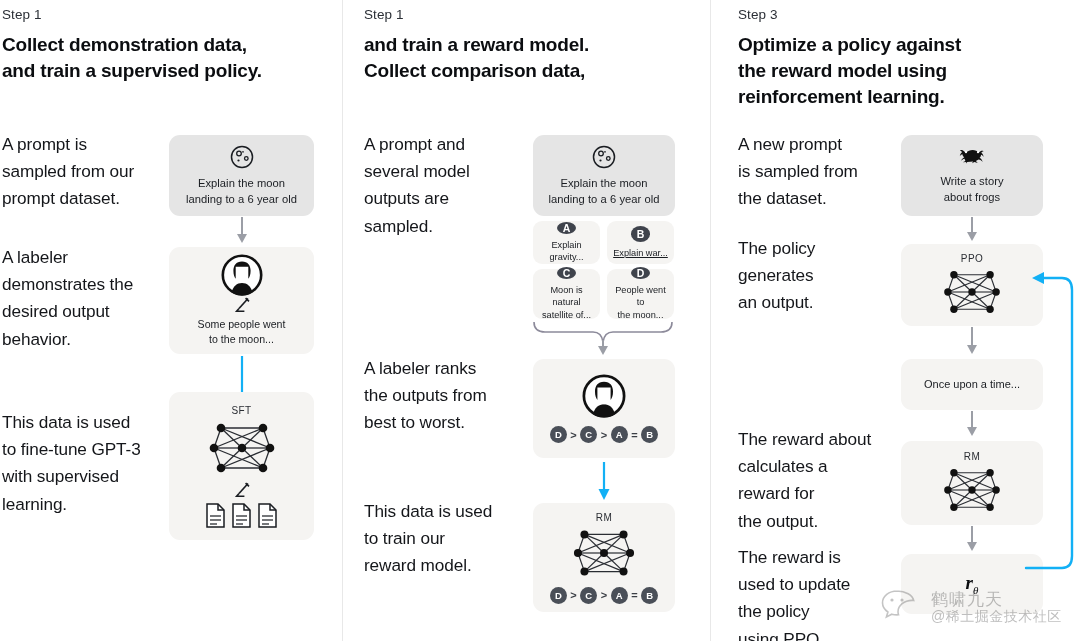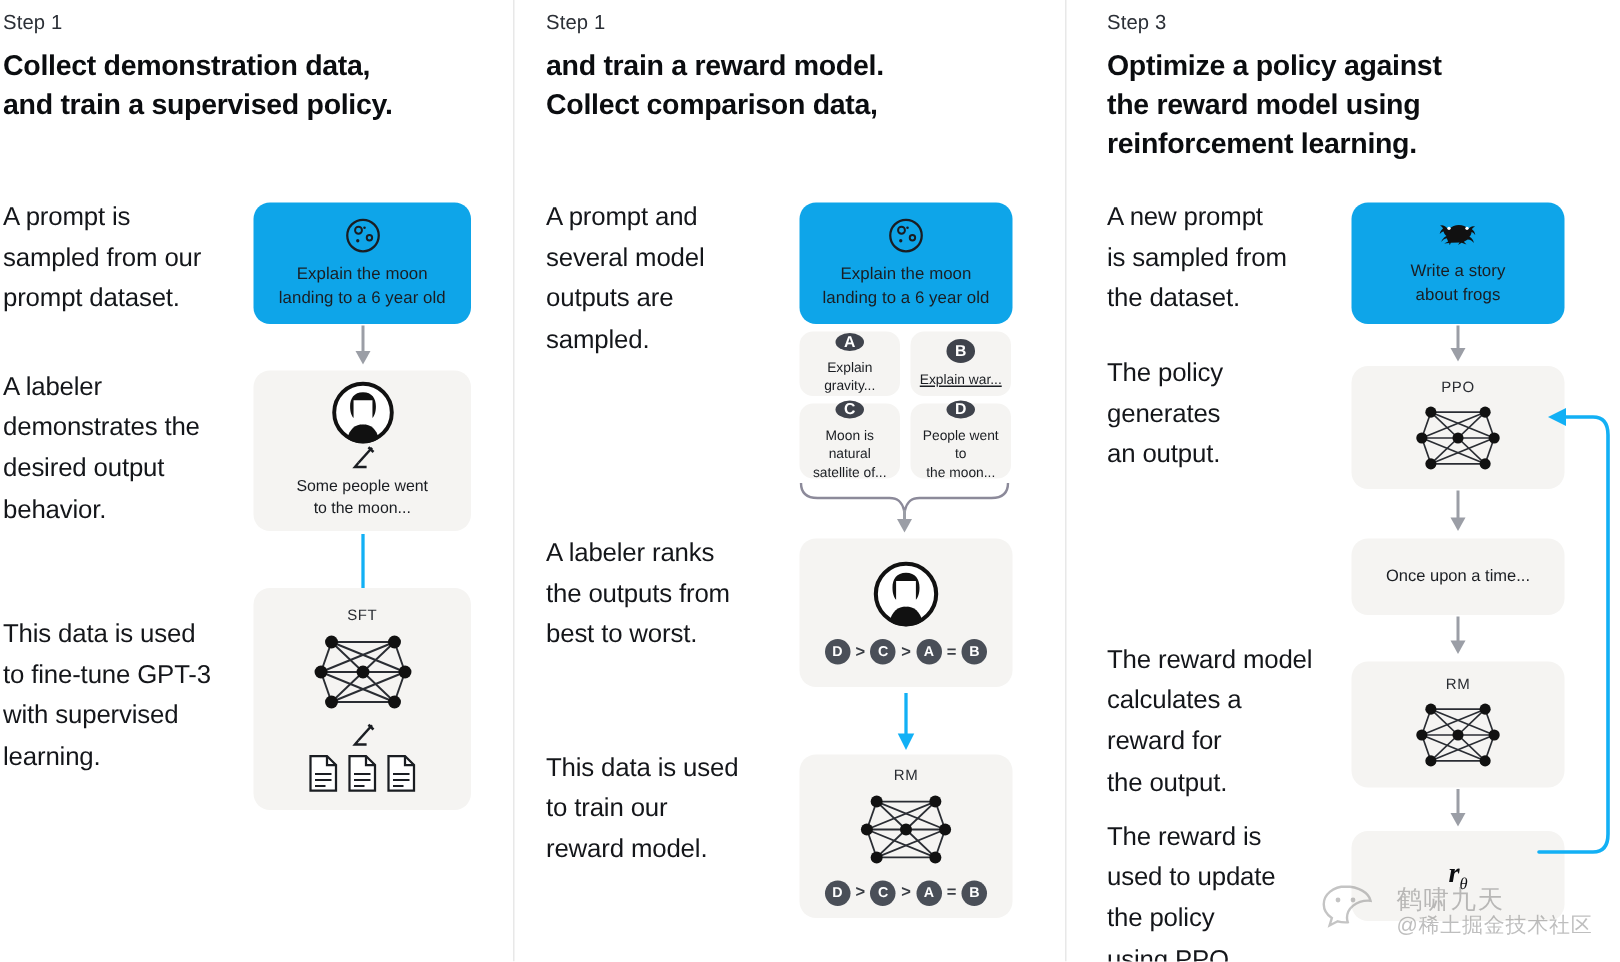--- a/index.html
+++ b/index.html
@@ -38,21 +38,21 @@
   }
 
   
   .card {
     position: absolute;
     border-radius: 11px;
     background: #f5f4f2;
     display: flex; flex-direction: column;
     align-items: center; justify-content: center;
   }
-  .card.blue { background: #0ea5e9; }
+  .card.blue { background: #e5e5e5; }
   .card-text {
     font-size: 11.2px; line-height: 1.42; color: #1a1d22;
     text-align: center; letter-spacing: .05px;
   }
   .card-caption {
     font-size: 10.6px; line-height: 1.4; color: #1a1d22;
     text-align: center;
   }
   .net-label {
     font-size: 10px; color: #2a2d33; letter-spacing: .4px;
@@ -399,21 +399,21 @@
       <div>the reward model using</div>
       <div>reinforcement learning.</div>
     </div>
 
     <div class="body-text" style="left:27px; top:124px; width:150px; white-space:pre-line;">A new prompt
 is sampled from
 the dataset.</div>
     <div class="body-text" style="left:27px; top:228px; width:140px; white-space:pre-line;">The policy
 generates
 an output.</div>
-    <div class="body-text" style="left:27px; top:419px; width:165px; white-space:pre-line;">The reward model
+    <div class="body-text" style="left:27px; top:419px; width:165px; white-space:pre-line;">The reward about
 calculates a
 reward for
 the output.</div>
     <div class="body-text" style="left:27px; top:537px; width:160px; white-space:pre-line;">The reward is
 used to update
 the policy
 using PPO.</div>
 
     <div class="card blue" style="left:190px; top:128px; width:142px; height:81px;">
       <span>

